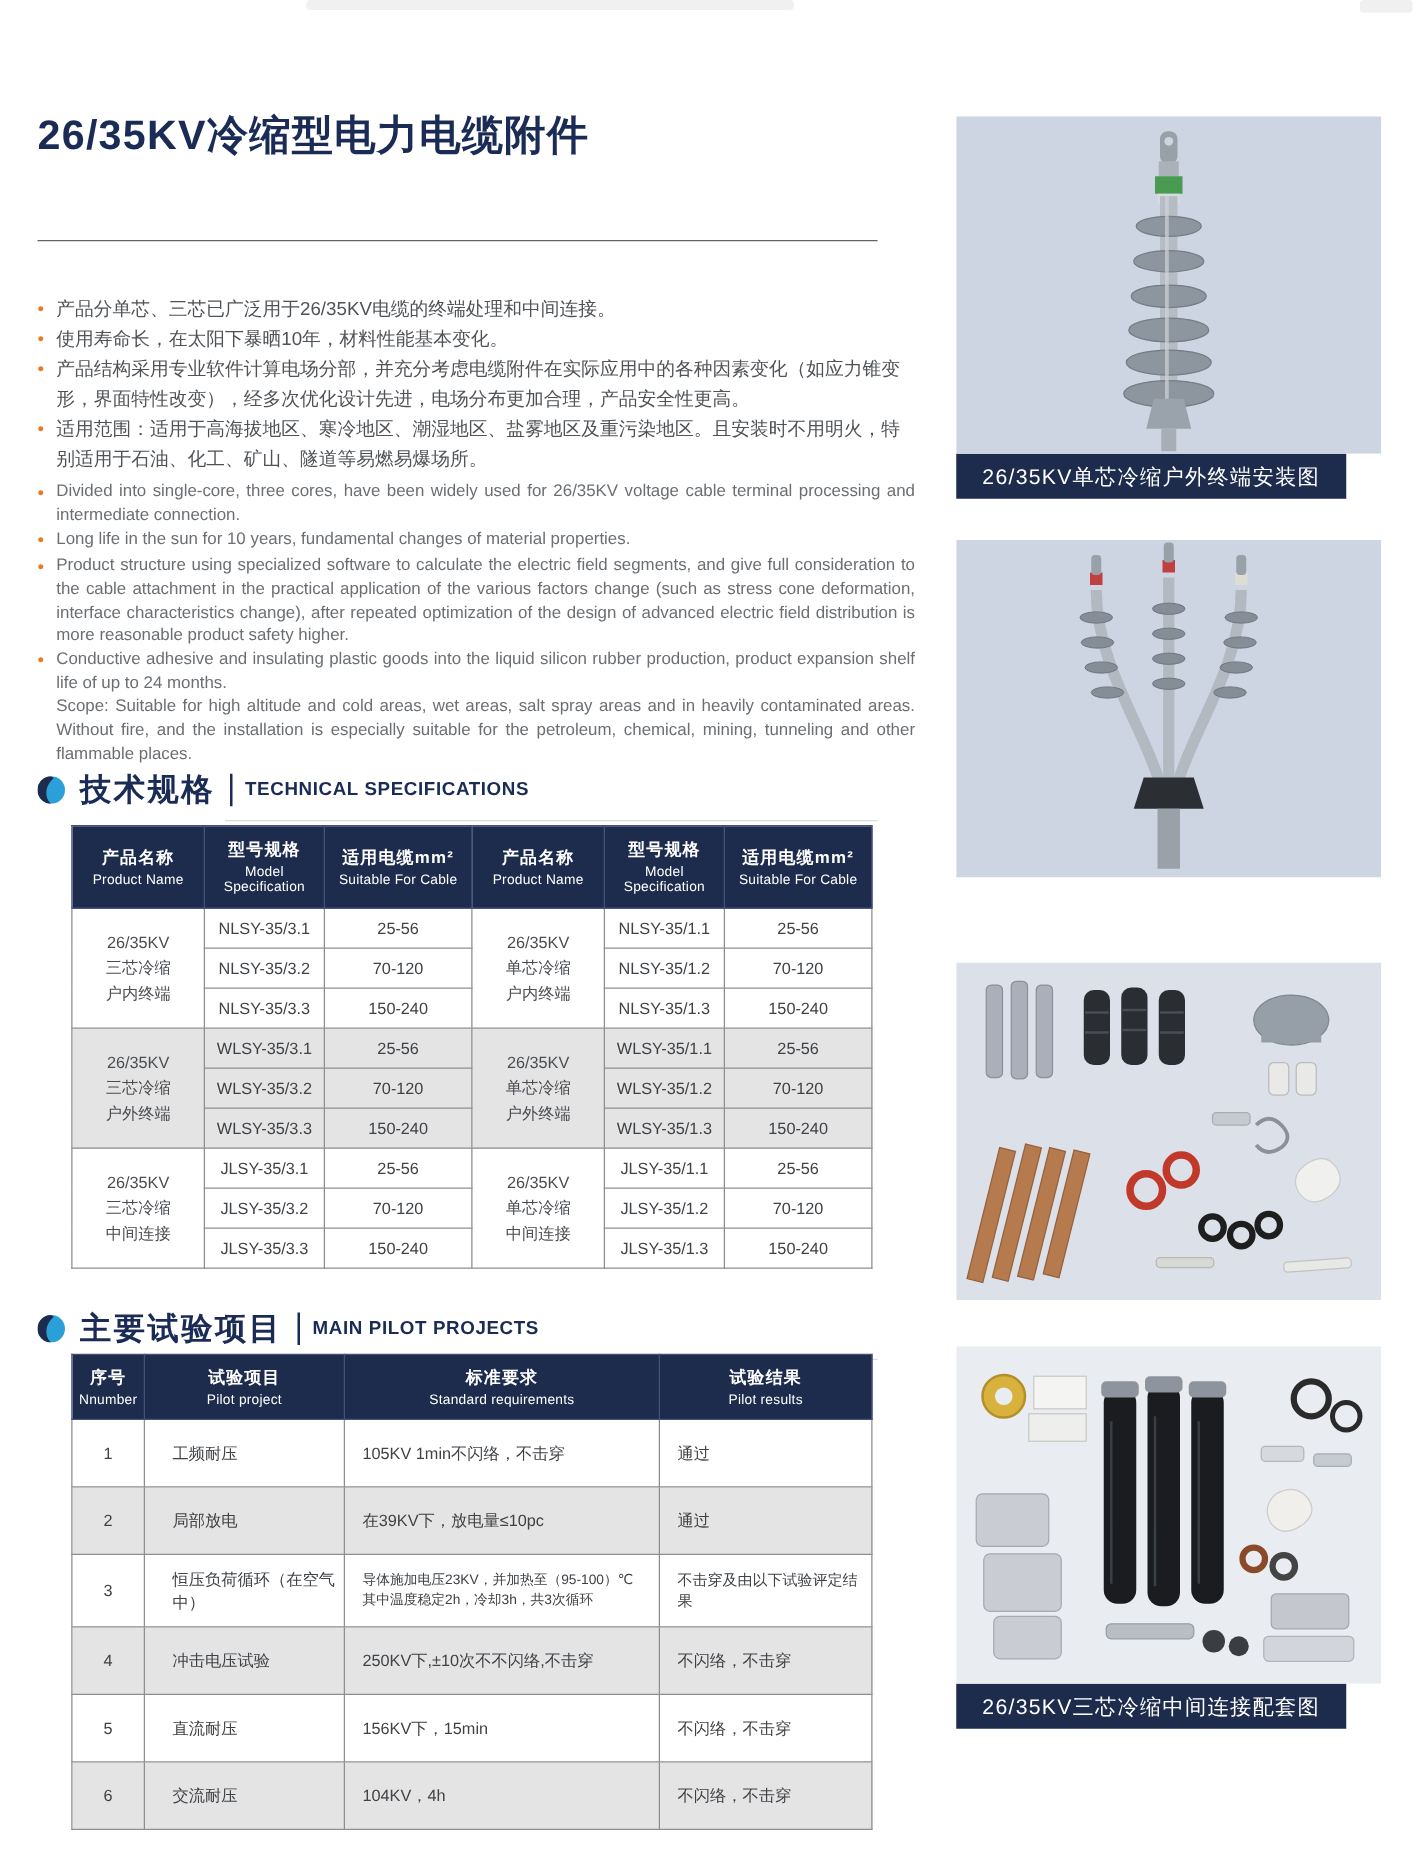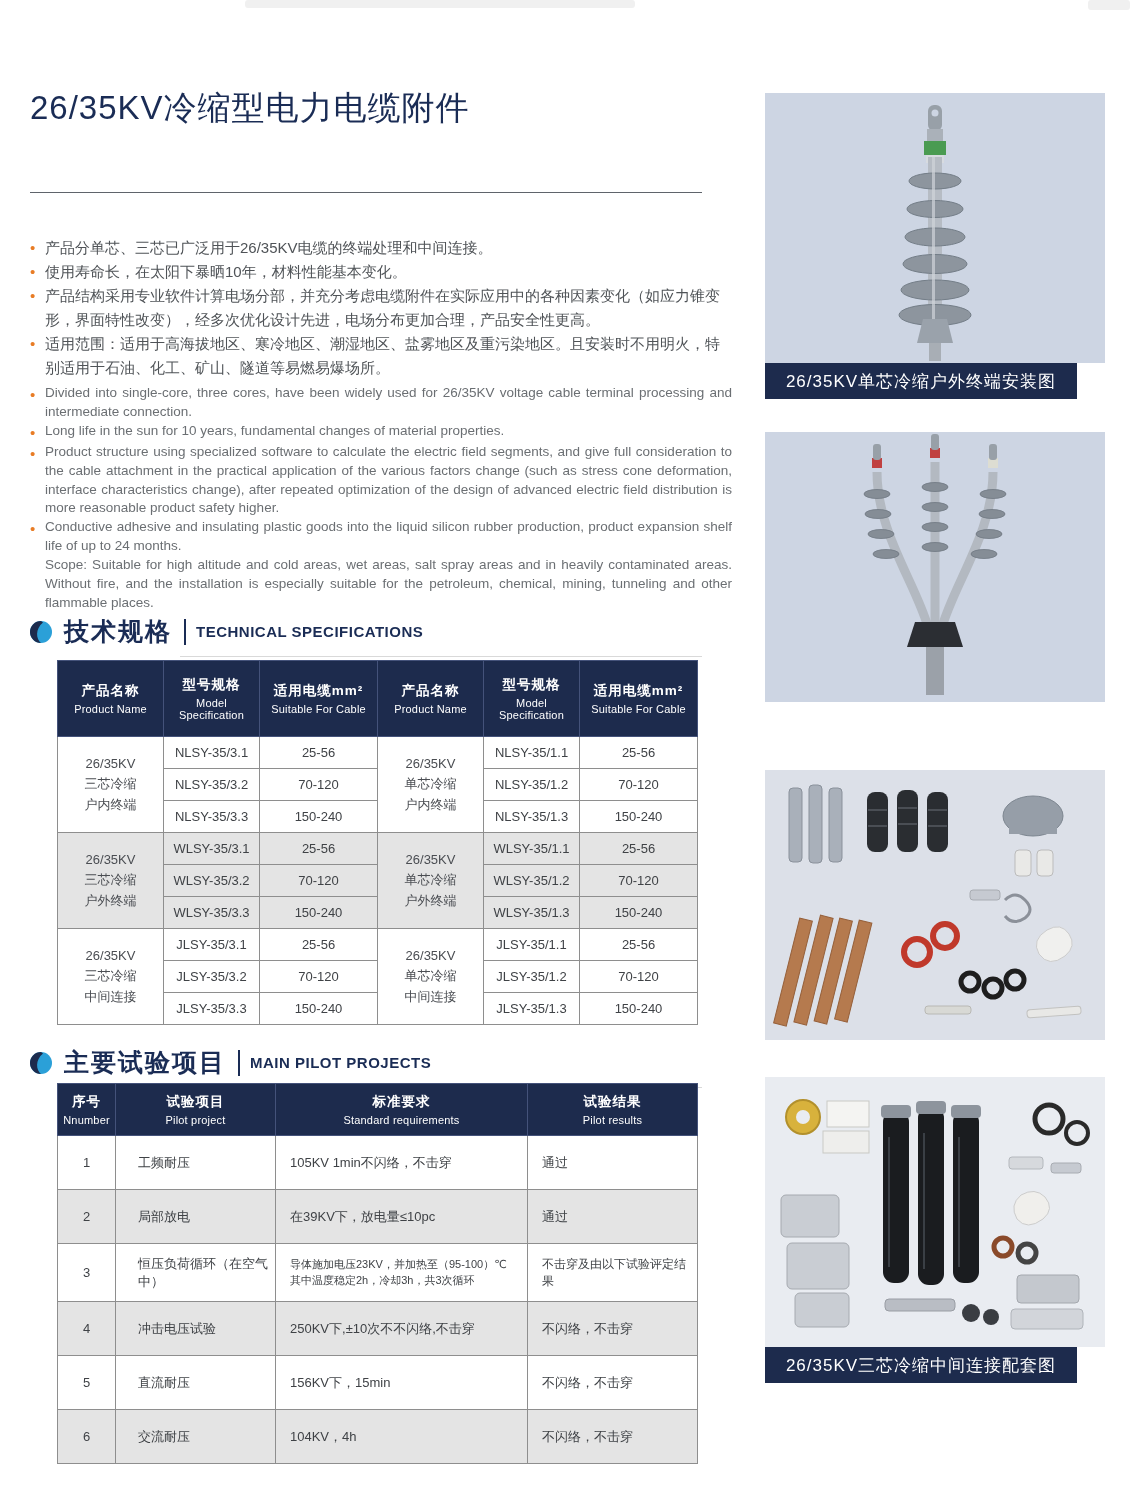--- a/index.html
+++ b/index.html
@@ -5,21 +5,21 @@
   * { margin:0; padding:0; box-sizing:border-box; }
   html,body { background:#ffffff; }
   body { font-family:"Liberation Sans","DejaVu Sans",sans-serif; }
   .page { position:relative; width:1140px; height:1487px; background:#ffffff; overflow:hidden; }
 
   
   .artifact { position:absolute; background:#e3e3e3; opacity:.55; border-radius:3px; }
 
   
   .title-block { position:absolute; left:30px; top:86px; width:700px; }
-  .title-zh { font-size:33px; font-weight:normal; color:#1a2c55; letter-spacing:1px; }
+  .title-zh { font-size:33px; font-weight:bold; color:#1a2c55; letter-spacing:1px; }
   .title-en { margin-top:8px; font-size:23px; color:#8d9198; line-height:1.18; letter-spacing:.5px; }
   .title-rule { position:absolute; left:30px; top:192px; width:672px; height:1px; background:#5f646b; }
 
   
   .zh-bullets { position:absolute; left:30px; top:236px; width:702px; font-size:15px; color:#4f5357; line-height:1.6; }
   .en-bullets { position:absolute; left:30px; top:384px; width:702px; font-size:13.5px; color:#6b6f73; line-height:1.4; text-align:justify; }
   .bullet-row { display:flex; }
   .bullet-dot { width:15px; flex:0 0 15px; color:#e87c25; font-size:15px; line-height:inherit; }
   .bullet-text { flex:1; }
   .scope-par { margin-left:15px; }
@@ -35,21 +35,21 @@
   
   table { border-collapse:collapse; table-layout:fixed; }
   .spec-table, .pilot-table { position:absolute; left:57px; width:640px; }
   th, td { border:1px solid #8e8e8e; }
   thead th { background:#1d2b4d; color:#ffffff; border:1px solid #44527a; font-weight:normal; }
   .th-zh { display:block; font-size:13.5px; font-weight:bold; letter-spacing:1px; }
   .th-en { display:block; font-size:11px; margin-top:3px; letter-spacing:.2px; }
 
   
   .spec-table { top:660px; }
-  .spec-table thead th { height:76px; }
+  .spec-table thead th { height:66px; }
   .spec-table td { height:32px; text-align:center; font-size:13px; color:#3f4246; }
   .spec-table td.product { white-space:pre-line; line-height:1.55; color:#4a4d52; }
   .spec-table tr.shaded td { background:#e4e4e4; }
 
   
   .pilot-table { top:1083px; }
   .pilot-table thead th { height:52px; }
   .pilot-table td { height:54px; font-size:13px; color:#3f4246; vertical-align:middle; }
   .pilot-table td.num { text-align:center; }
   .pilot-table td.proj { padding-left:22px; }

